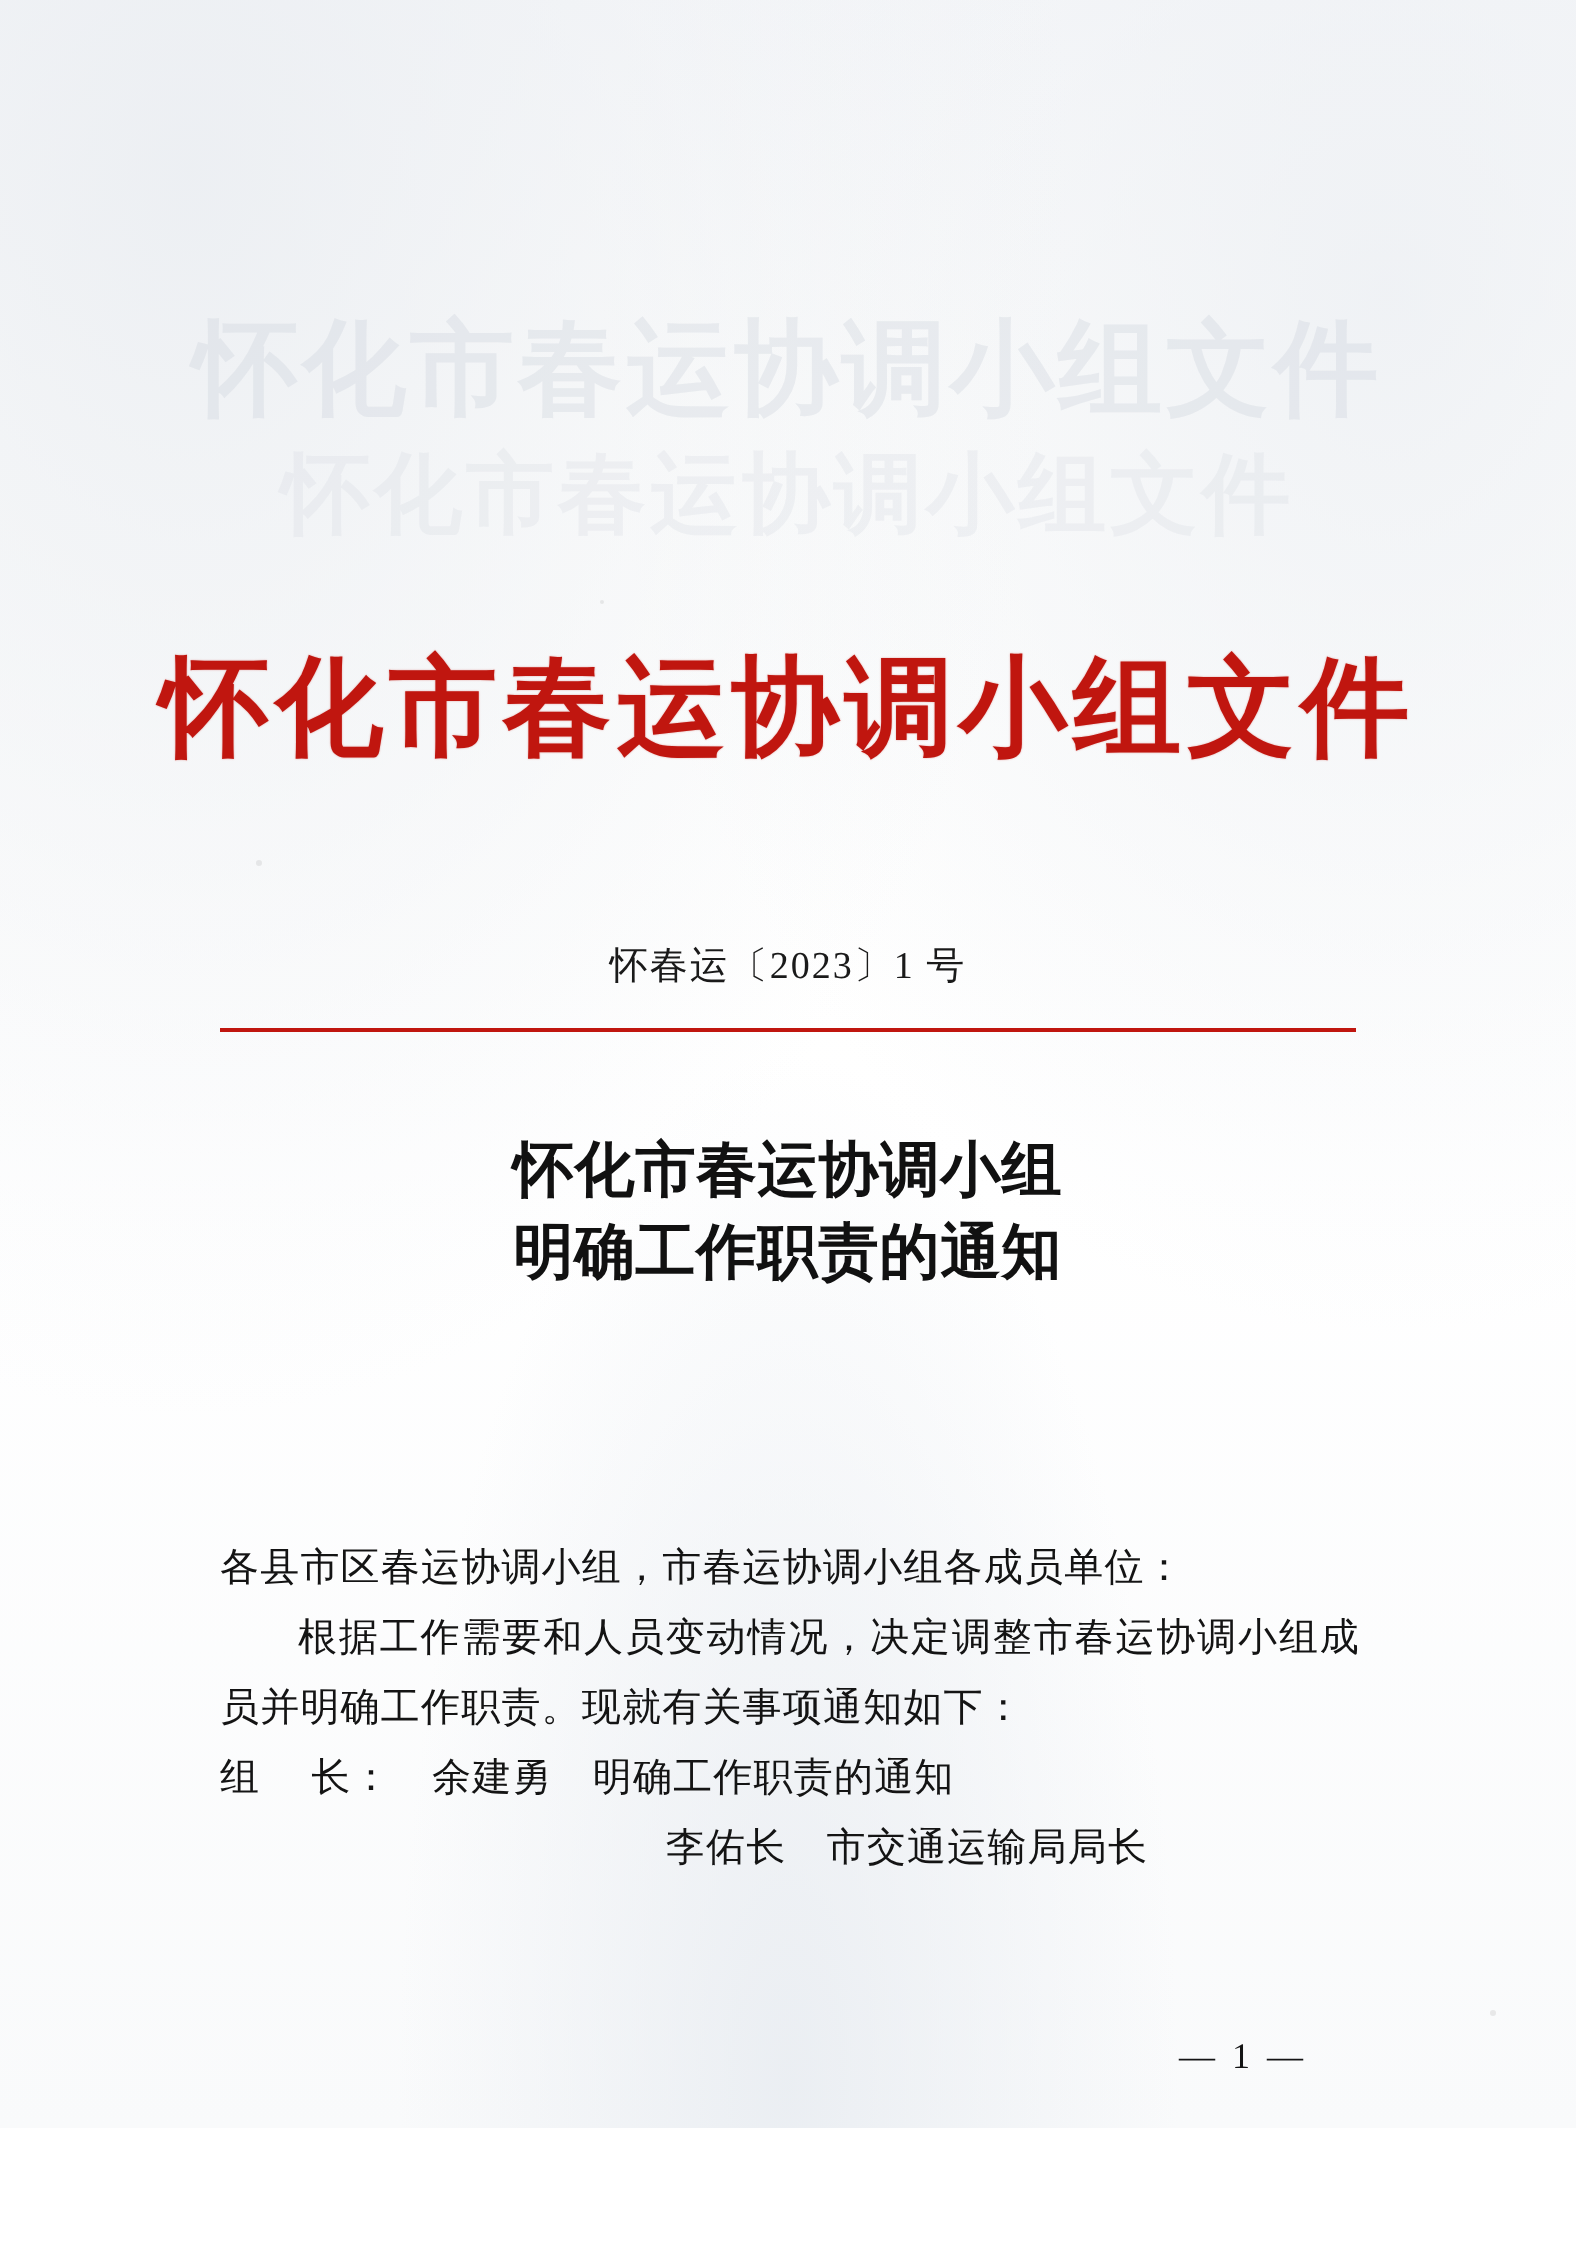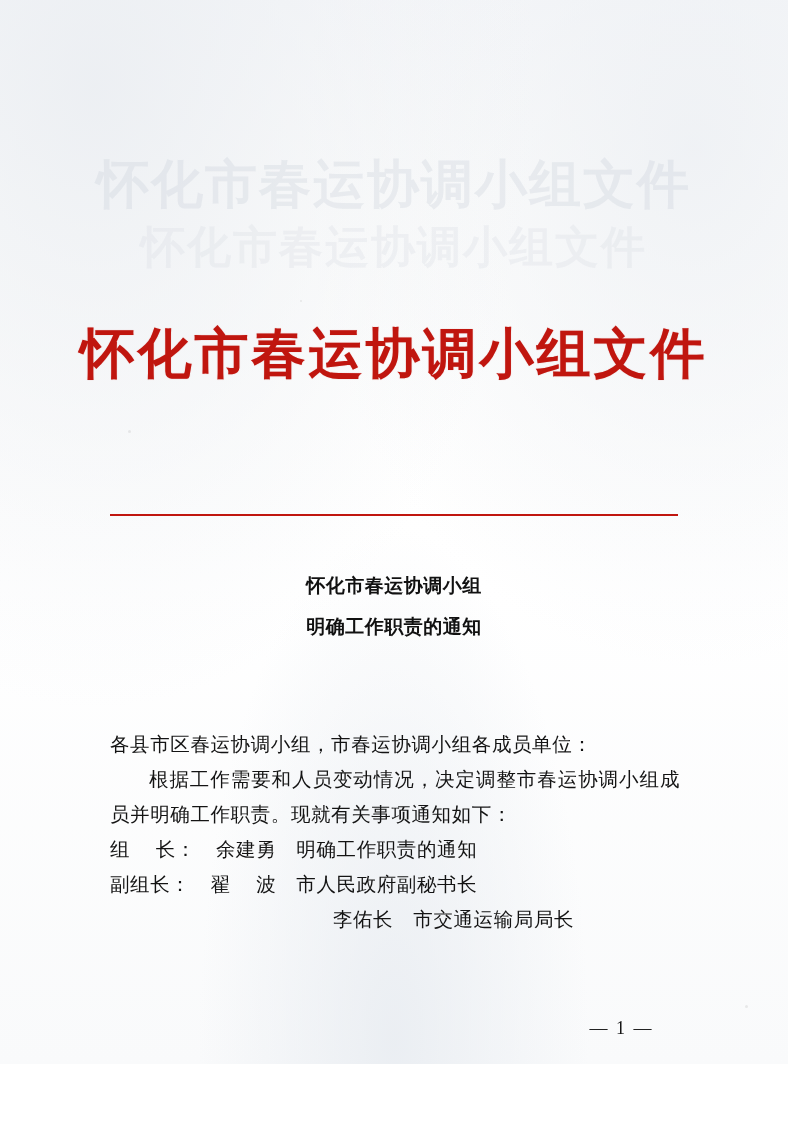--- a/index.html
+++ b/index.html
@@ -77,29 +77,29 @@
     background: #c0160f;
   }
   .title-block {
     position: absolute;
     top: 565px;
     left: 0;
     width: 788px;
     text-align: center;
   }
   .title-line {
-    font-size: 19px;
+    font-size: 30px;
     font-weight: bold;
     color: #111111;
     line-height: 41px;
     letter-spacing: 0.5px;
   }
   .body-block {
     position: absolute;
-    top: 727px;
+    top: 767px;
     left: 110px;
     width: 570px;
   }
   .para {
     font-size: 19.5px;
     color: #141414;
     line-height: 35px;
     letter-spacing: 0.6px;
     text-align: justify;
   }
@@ -150,33 +150,33 @@
 
   <div class="speck" style="left:128px; top:430px; width:3px; height:3px;"></div>
   <div class="speck" style="left:745px; top:1005px; width:3px; height:3px;"></div>
   <div class="speck" style="left:300px; top:300px; width:2px; height:2px;"></div>
 
   <div class="ghost-masthead">怀化市春运协调小组文件</div>
   <div class="ghost-masthead second">怀化市春运协调小组文件</div>
 
   <div class="masthead">怀化市春运协调小组文件</div>
 
+  <div class="doc-number">怀春运〔2023〕1 号</div>
 
   <div class="red-rule"></div>
 
   <div class="title-block">
     <div class="title-line">怀化市春运协调小组</div>
     <div class="title-line">明确工作职责的通知</div>
   </div>
 
   <div class="body-block">
     <div class="para">各县市区春运协调小组，市春运协调小组各成员单位：</div>
     <div class="para indent2">根据工作需要和人员变动情况，决定调整市春运协调小组成员并明确工作职责。现就有关事项通知如下：</div>
     <div class="roster-line">组　 长：　余建勇　明确工作职责的通知</div>
-    <div class="roster-line">副组长：　翟　 波　市人民政府副秘书长</div>
     <div class="roster-line indent-name">李佑长　市交通运输局局长</div>
   </div>
 
   <div class="page-number">
     <span class="pn-inner">— 1 —</span>
   </div>
 
 </div>
 
 </body></html>

